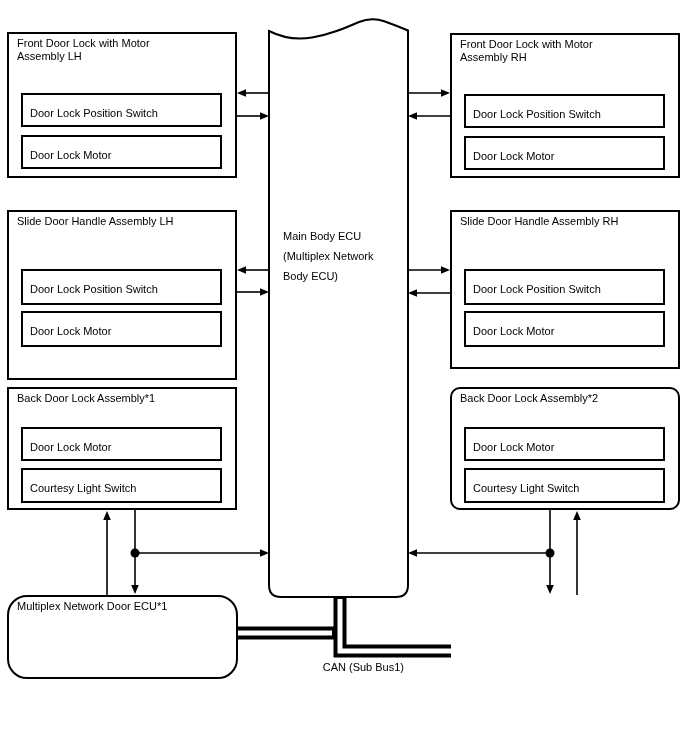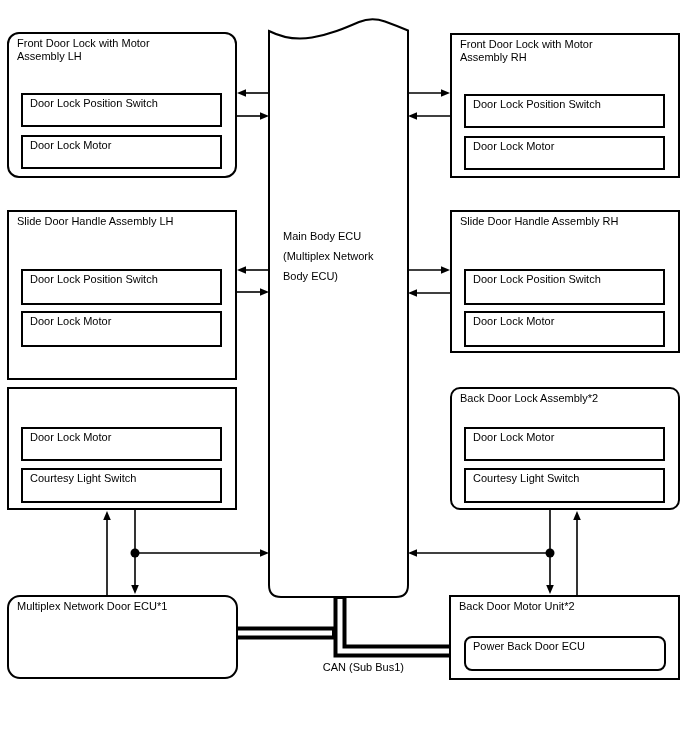--- a/index.html
+++ b/index.html
@@ -28,39 +28,39 @@
   .box-title {
     padding: 3px 8px;
     max-width: 178px;
   }
   .item {
     position: absolute;
     left: 12px; right: 13px;
     border: 2px solid #000000;
     background: #ffffff;
     box-sizing: border-box;
-    padding: 2px 7px;
+    padding: 12px 7px;
   }
   
-  .b-front-lh { left: 7px;   top: 32px;  width: 230px; height: 146px; border-radius: 12px; }
+  .b-front-lh { left: 7px;   top: 32px;  width: 230px; height: 146px; }
   .b-front-rh { left: 450px; top: 33px;  width: 230px; height: 145px; }
   .b-front-lh .i1, .b-front-rh .i1 { top: 59px;  height: 34px; }
   .b-front-lh .i2, .b-front-rh .i2 { top: 101px; height: 34px; }
 
   .b-slide-lh { left: 7px;   top: 210px; width: 230px; height: 170px; }
-  .b-slide-rh { left: 450px; top: 210px; width: 230px; height: 143px; }
+  .b-slide-rh { left: 450px; top: 210px; width: 230px; height: 159px; }
   .b-slide-lh .i1, .b-slide-rh .i1 { top: 57px; height: 36px; }
   .b-slide-lh .i2, .b-slide-rh .i2 { top: 99px; height: 36px; }
 
   .b-back-lh { left: 7px;   top: 387px; width: 230px; height: 123px; }
   .b-back-rh { left: 450px; top: 387px; width: 230px; height: 123px; border-radius: 10px; }
   .b-back-lh .i1, .b-back-rh .i1 { top: 38px; height: 34px; }
   .b-back-lh .i2, .b-back-rh .i2 { top: 79px; height: 35px; }
 
-  .b-mux   { left: 7px;   top: 595px; width: 231px; height: 84px; border-radius: 13px; }
+  .b-mux   { left: 7px;   top: 595px; width: 231px; height: 84px; border-radius: 20px; }
   .b-motor { left: 449px; top: 595px; width: 231px; height: 85px; }
   .b-motor .i1 { top: 39px; height: 35px; border-radius: 8px; left: 13px; right: 12px; }
 
   .ecu-label {
     position: absolute;
     left: 283px; top: 226px;
     width: 96px;
     line-height: 20px;
   }
   .can-label {
@@ -155,35 +155,32 @@
     <div class="item i2">Door Lock Motor</div>
   </div>
 
   <div class="box b-slide-rh">
     <div class="box-title">Slide Door Handle Assembly RH</div>
     <div class="item i1">Door Lock Position Switch</div>
     <div class="item i2">Door Lock Motor</div>
   </div>
 
   <div class="box b-back-lh">
+    <div class="box-title">Back Door Lock Assembly*1</div>
     <div class="item i1">Door Lock Motor</div>
     <div class="item i2">Courtesy Light Switch</div>
   </div>
 
   <div class="box b-back-rh">
     <div class="box-title">Back Door Lock Assembly*2</div>
     <div class="item i1">Door Lock Motor</div>
     <div class="item i2">Courtesy Light Switch</div>
   </div>
 
   <div class="box b-mux">
     <div class="box-title">Multiplex Network Door ECU*1</div>
   </div>
 
-  <div class="box b-motor">
-    <div class="box-title">Back Door Motor Unit*2</div>
-    <div class="item i1">Power Back Door ECU</div>
-  </div>
 
   <div class="ecu-label">Main Body ECU (Multiplex Network Body ECU)</div>
   <div class="can-label">CAN (Sub Bus1)</div>
 
 </div>
 
 </body></html>

